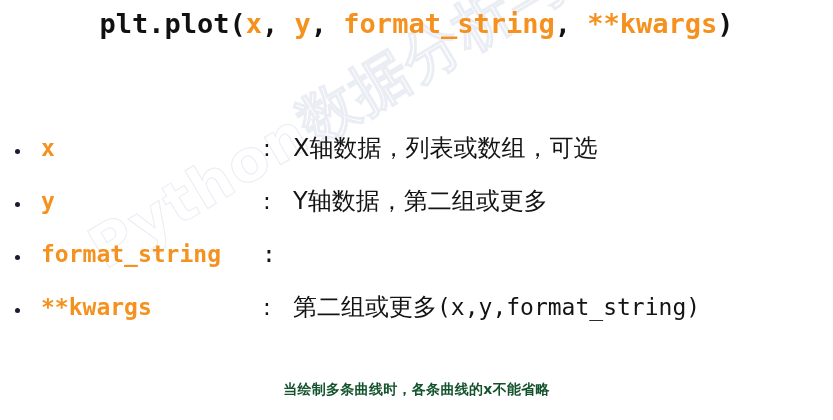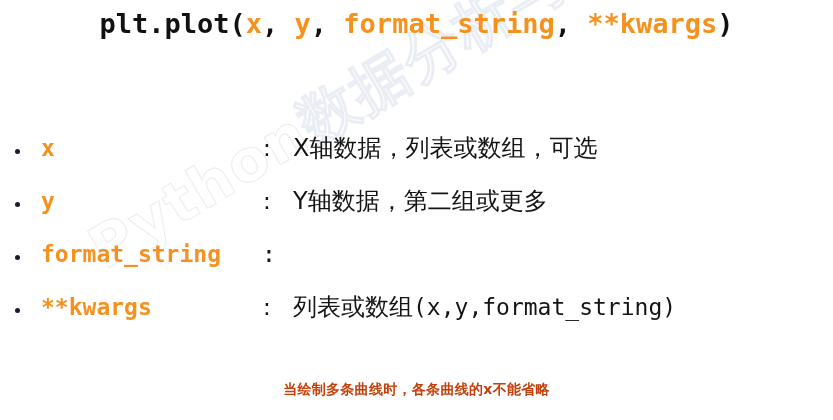--- a/index.html
+++ b/index.html
@@ -118,21 +118,21 @@
   
   #caption {
     position: absolute;
     left: 0;
     top: 381px;
     width: 833px;
     text-align: center;
     font-family: "DejaVu Sans", "Liberation Sans", sans-serif;
     font-size: 14px;
     font-weight: 700;
-    color: #c2410c;
+    color: #14532d;
     letter-spacing: 0.3px;
     z-index: 2;
   }
 </style>
 </head>
 <body>
 
 <div id="watermark">Python数据分析与展示</div>
 
 <div id="title"><span class="blk">plt.plot(</span><span class="orange">x</span><span class="blk">, </span><span class="orange">y</span><span class="blk">, </span><span class="orange">format_string</span><span class="blk">, </span><span class="orange">**kwargs</span><span class="blk">)</span></div>
@@ -156,18 +156,18 @@
   <div class="row">
     <span class="bullet-dot"></span>
     <span class="term">format_string</span>
     <span class="colon sep-tight">:</span>
   </div>
 
   <div class="row">
     <span class="bullet-dot"></span>
     <span class="term">**kwargs</span>
     <span class="colon sep-gap">:</span>
-    <span class="desc"><span>列表或数组</span><span class="mono">(x,y,format_string)</span></span>
+    <span class="desc"><span>第二组或更多</span><span class="mono">(x,y,format_string)</span></span>
   </div>
 
 </div>
 
 <div id="caption">当绘制多条曲线时，各条曲线的x不能省略</div>
 
 </body></html>

